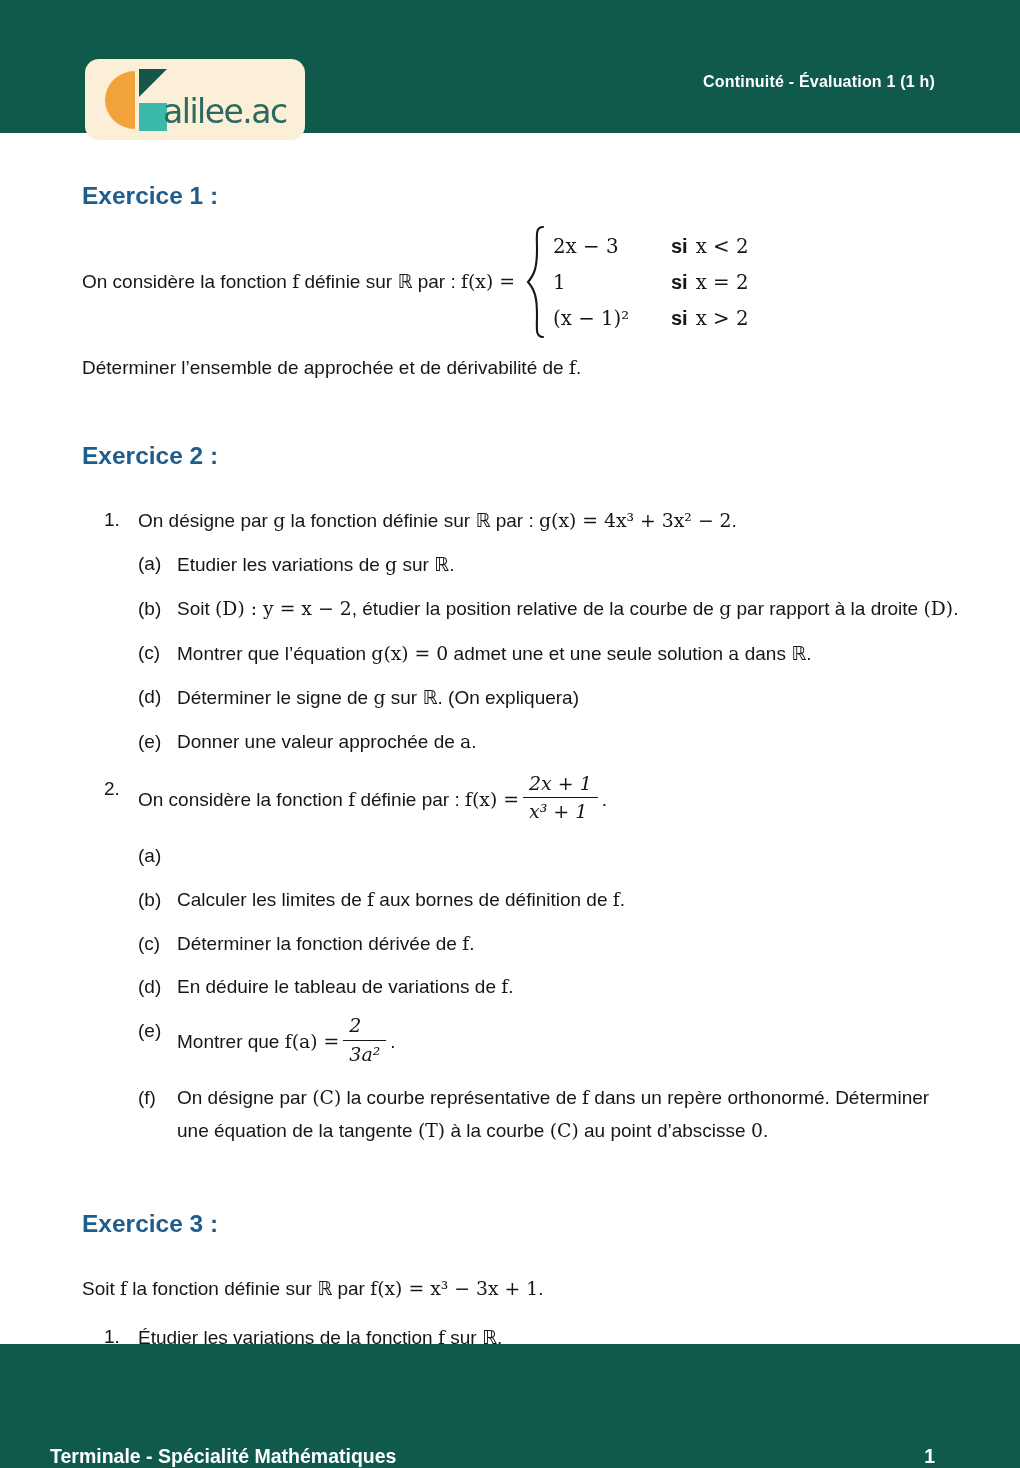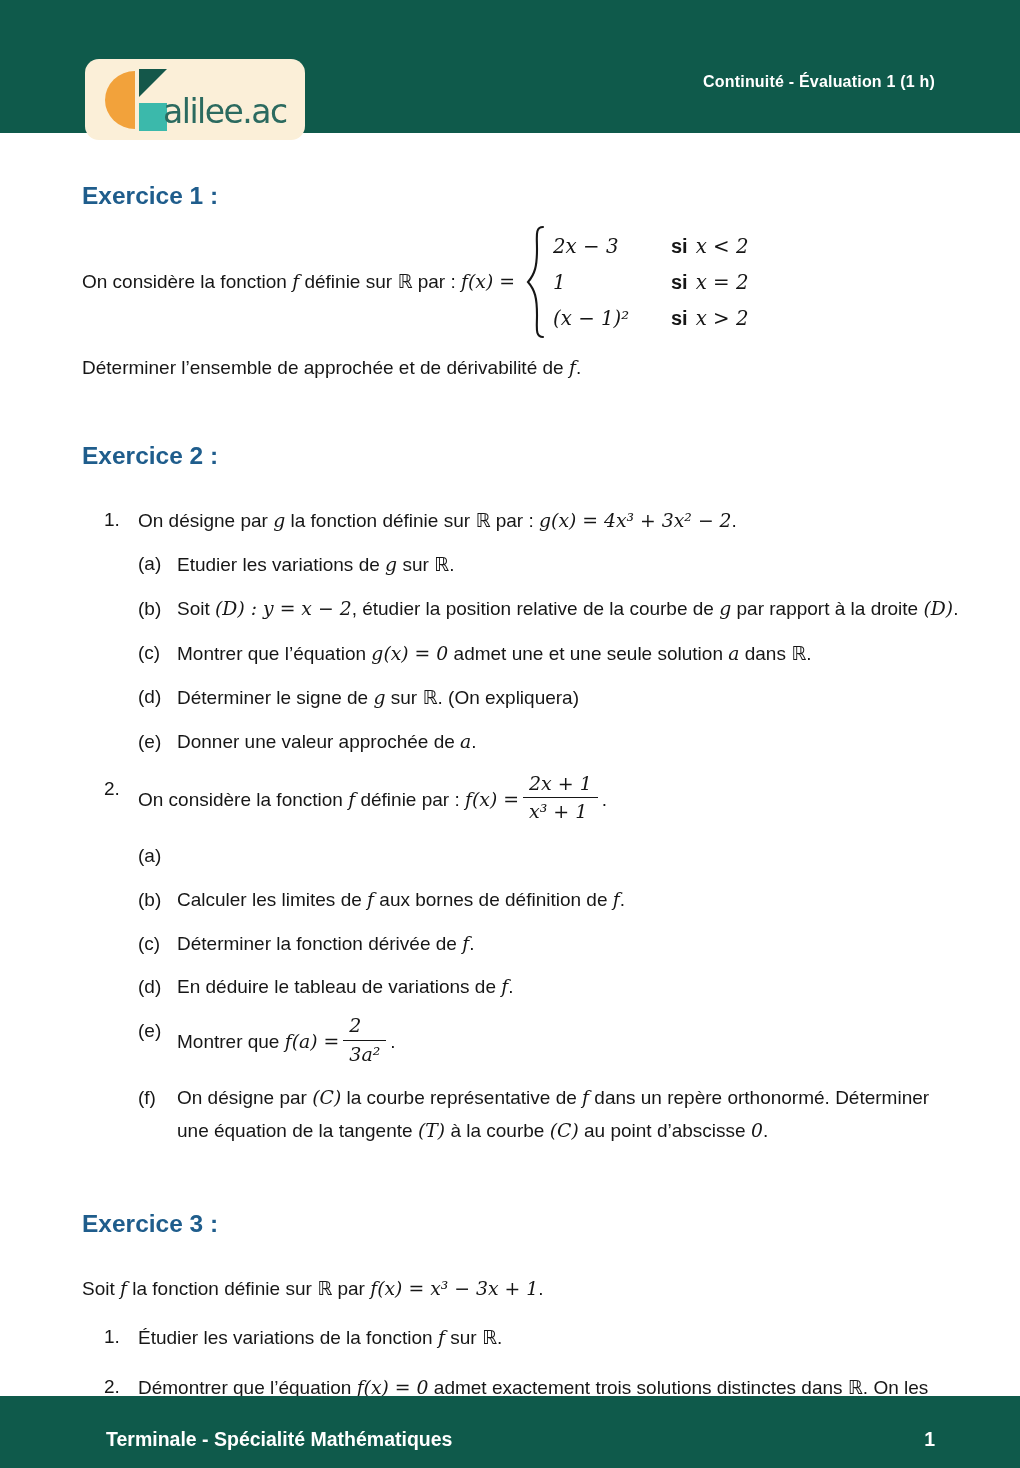--- a/index.html
+++ b/index.html
@@ -20,21 +20,21 @@
                font-family:"DejaVu Sans", sans-serif; letter-spacing:-1.5px; }
 
   
   .content { padding:0 60px 0 82px; }
   .ex-heading { margin:0; font-size:24.5px; font-weight:700; color:#1F5D8C; }
   #h-ex1 { margin-top:49px; }
   #h-ex2 { margin-top:57px; }
   #h-ex3 { margin-top:62px; }
 
   .txt { margin:0; font-size:19px; line-height:1.72; }
-  .m  { font-family:"DejaVu Serif", serif; font-style:italic; font-size:0.99em; }
+  .m  { font-family:"DejaVu Serif", serif; font-size:0.99em; }
   .bb { font-family:"DejaVu Sans", sans-serif; font-style:normal; }
   .sup { font-family:"DejaVu Serif", serif; font-size:0.68em; vertical-align:super; }
   .si { font-weight:700; font-style:normal; font-family:"Liberation Sans", sans-serif; margin-right:8px; }
 
   
   .ex1-line { display:flex; align-items:center; margin-top:14px; }
   .piecewise { display:flex; align-items:center; margin-left:9px; }
   .pw-brace { flex-shrink:0; }
   .pw-rows { display:flex; flex-direction:column; gap:13px; margin-left:7px; }
   .pw-row { display:flex; align-items:baseline; font-size:20px; }
@@ -50,22 +50,22 @@
   
   .frac { display:inline-flex; flex-direction:column; vertical-align:middle;
           margin:2px 4px; transform:translateY(-3px); font-family:"DejaVu Serif", serif; font-style:italic; font-size:19px; line-height:1.25; }
   .fr-num { padding:0 6px 2px; border-bottom:1.7px solid #161616; }
   .fr-den { padding:2px 6px 0; }
 
   .ex2-item2 { margin-top:14px; }
   .ex3-intro { margin-top:34px; }
 
   
-  .ftr { position:absolute; left:0; right:0; bottom:0; height:72px; background:#0F5A4B; box-sizing:border-box;
-         padding:15px 85px 0 106px; display:flex; justify-content:space-between; align-items:center;
+  .ftr { position:absolute; left:0; right:0; bottom:0; height:124px; background:#0F5A4B; box-sizing:border-box;
+         padding:15px 85px 0 50px; display:flex; justify-content:space-between; align-items:flex-end;
          color:#ffffff; font-size:19.5px; font-weight:700; }
 </style>
 </head>
 <body>
 
 <div class="page">
 
   <div class="hdr">
     <div class="logo">
       <div class="logo-g">

